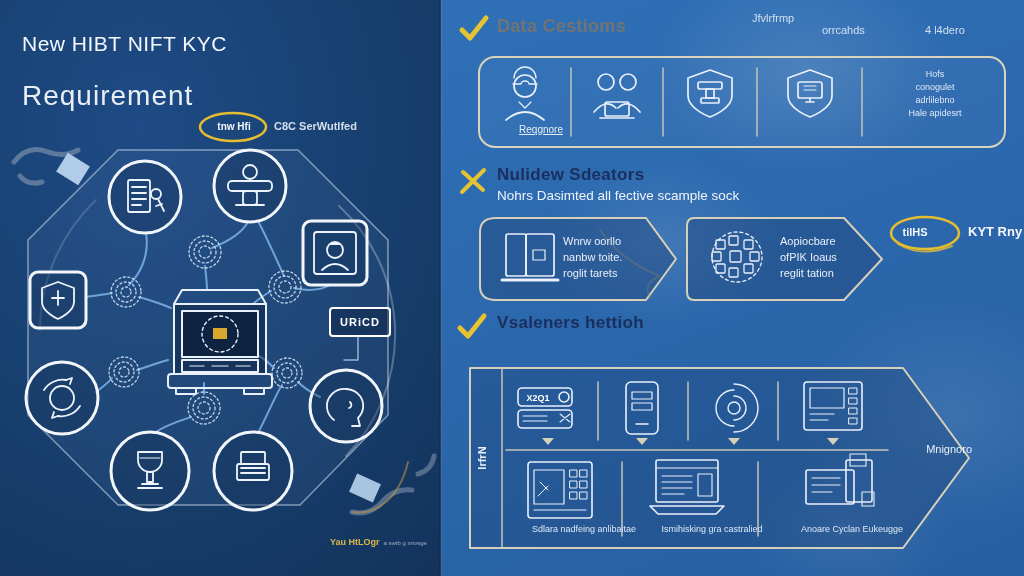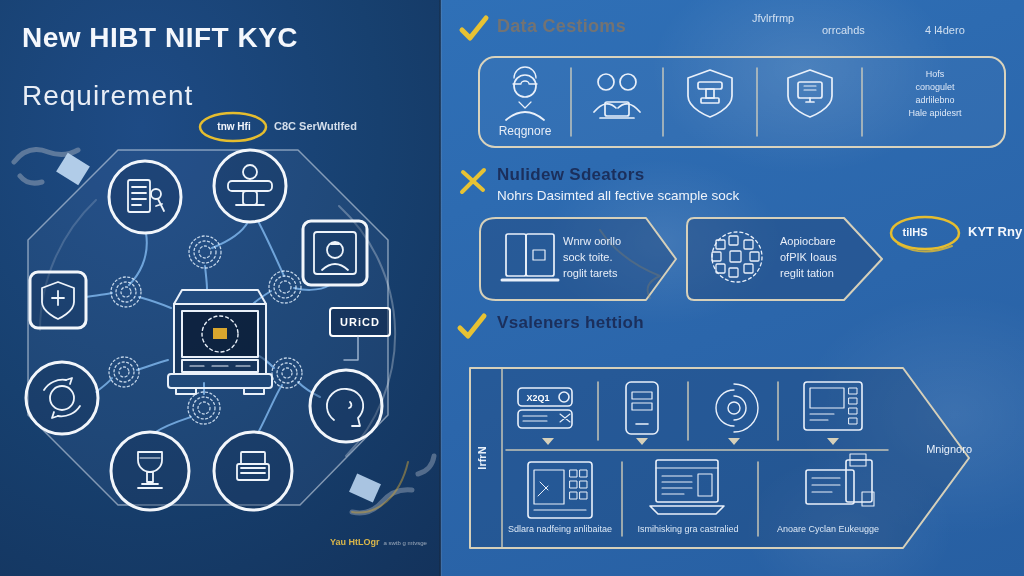--- a/index.html
+++ b/index.html
@@ -14,45 +14,45 @@
       radial-gradient(40% 28% at 62% 12%, rgba(255,255,255,.12), transparent 65%),
       radial-gradient(34% 24% at 38% 42%, rgba(255,255,255,.10), transparent 60%),
       radial-gradient(45% 35% at 88% 72%, rgba(255,255,255,.09), transparent 60%),
       radial-gradient(30% 22% at 70% 92%, rgba(255,255,255,.07), transparent 60%),
       linear-gradient(160deg,#2f70b7 0%,#2b66ab 55%,#275fa2 100%);}
   #panel-divider{left:439px;top:0;width:3px;height:576px;
     background:linear-gradient(90deg,rgba(0,0,0,.25),rgba(255,255,255,.12));}
   svg{position:absolute;left:0;top:0;}
   
   .t{position:absolute;color:#f4f7fc;}
-  #title1{left:22px;top:22px;font-size:28px;font-weight:bold;letter-spacing:.5px;}
+  #title1{left:22px;top:32px;font-size:21px;font-weight:normal;letter-spacing:.5px;}
   #title2{left:22px;top:56px;font-size:28px;font-weight:normal;letter-spacing:1px;color:#e9eef6;margin-top:24px;}
   #badge1-text{left:203px;top:121px;width:62px;text-align:center;font-size:10px;font-weight:bold;}
   #badge1-cap{left:274px;top:120px;font-size:11px;font-weight:bold;color:#e3ebf5;opacity:.92;}
   #logo{left:330px;top:537px;font-size:9px;font-weight:bold;color:#d9b64a;}
   #logo .tag{font-size:6px;color:rgba(255,255,255,.55);font-weight:normal;margin-left:4px;}
   .sec-title{font-size:18px;font-weight:bold;color:#737373;letter-spacing:.3px;}
   .sec-title-dark{font-size:17px;font-weight:bold;color:#1b2f5c;letter-spacing:.3px;}
   .sec-sub{font-size:13.5px;color:#eef3fa;}
   .meta{font-size:11px;color:rgba(235,242,250,.85);}
   #s1-title{left:497px;top:16px;}
   #meta1{left:752px;top:12px;} #meta2{left:822px;top:24px;} #meta3{left:925px;top:24px;}
-  #cell1-label{left:487px;top:124px;width:76px;text-align:center;font-size:12px;color:#e6edf7;}
+  #cell1-label{left:487px;top:124px;width:76px;text-align:right;font-size:10px;color:#e6edf7;text-decoration:underline;}
   #cell5-text{left:872px;top:68px;width:126px;text-align:center;font-size:9px;
     line-height:13px;color:#dfe9f7;}
   #s2-title{left:497px;top:165px;}
   #s2-sub{left:497px;top:188px;}
   .tag-text{font-size:11px;line-height:16px;color:#e8eef8;}
   #tag1-text{left:563px;top:233px;width:100px;}
   #tag2-text{left:780px;top:233px;width:100px;}
   #badge2-text{left:893px;top:226px;width:44px;text-align:center;font-size:11px;font-weight:bold;}
   #badge2-cap{left:968px;top:224px;font-size:13px;font-weight:bold;}
   #s3-title{left:497px;top:313px;}
   #s3-sub{left:497px;top:336px;font-weight:bold;font-size:13px;}
-  .cap{position:absolute;top:524px;width:120px;text-align:center;font-size:9px;color:#dce8f6;}
+  .cap{position:absolute;top:524px;width:120px;text-align:center;font-size:9px;color:#dce8f6;margin-left:24px;}
   #cap1{left:500px;} #cap2{left:628px;} #cap3{left:768px;}
   #tip-label{left:900px;top:443px;width:72px;font-size:11px;color:#e8f0fa;text-align:right;}
 </style>
 </head>
 <body>
 <div id="stage">
 
 <div id="left-bg" class="abs"></div>
 <div id="right-bg" class="abs"></div>
 <div id="panel-divider" class="abs"></div>
@@ -363,21 +363,21 @@
   <div>Hofs</div>
   <div>conogulet</div>
   <div>adrlilebno</div>
   <div>Hale apidesrt</div>
 </div>
 
 <div class="t sec-title-dark" id="s2-title">Nulidew Sdeators</div>
 <div class="t sec-sub" id="s2-sub">Nohrs Dasimted all fective scample sock</div>
 <div class="t tag-text" id="tag1-text">
   <div>Wnrw oorllo</div>
-  <div>sock toite.</div>
+  <div>nanbw toite.</div>
   <div>roglit tarets</div>
 </div>
 <div class="t tag-text" id="tag2-text">
   <div>Aopiocbare</div>
   <div>ofPIK Ioaus</div>
   <div>reglit tation</div>
 </div>
 <div class="t" id="badge2-text">tilHS</div>
 <div class="t" id="badge2-cap">KYT Rny</div>
 

